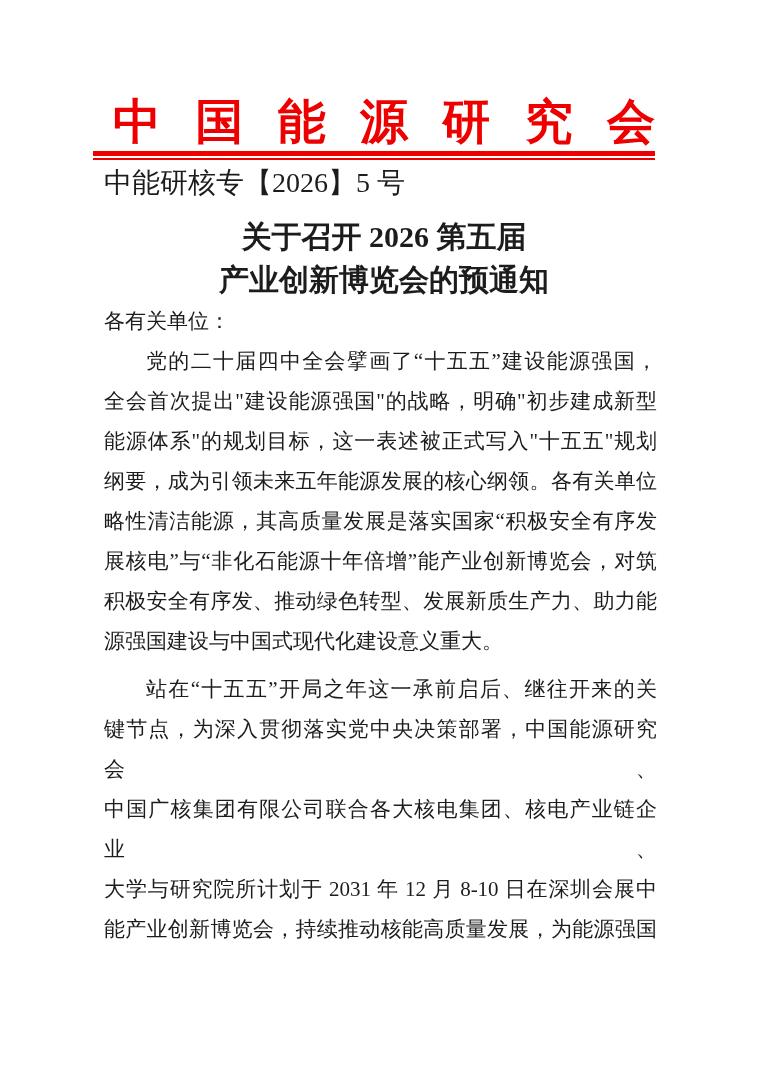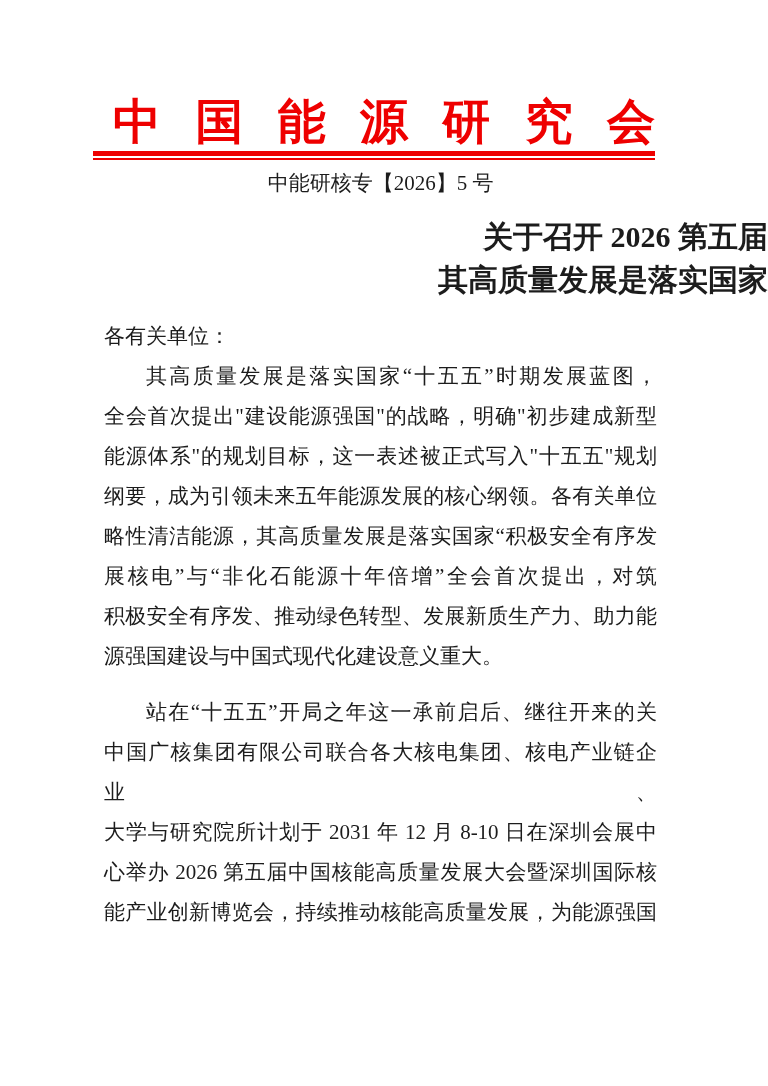--- a/index.html
+++ b/index.html
@@ -24,43 +24,43 @@
   }
   
   .rule { margin: 3px 0 0 93px; width: 562px; }
   .rule .thick { height: 5px; background: var(--accent, #ee0000); }
   .rule .gap   { height: 2px; }
   .rule .thin  { height: 2px; background: var(--accent, #ee0000); }
   
   .doc-number {
     margin: 10px 0 0 104px;
     width: 553px;
-    text-align: center;
-    font-size: 21px;
+    text-align: left;
+    font-size: 28px;
     line-height: 26px;
   }
   
   .title {
     margin-top: 19px;
     width: 768px;
-    text-align: right;
+    text-align: center;
     font-weight: bold;
     font-size: 30px;
     line-height: 43px;
   }
   
   .content {
     margin-left: 104px;
     width: 553px;
     font-size: 21px;
     line-height: 40px;
   }
-  .salutation { margin-top: 15px; }
+  .salutation { }
   .para { margin: 0; }
-  .para-2 { margin-top: 16px; }
+  .para-2 { margin-top: 8px; }
   .bline {
     text-align: justify;
     text-align-last: justify;
   }
   .bline.indent { text-indent: 2em; }
   .bline.end { text-align-last: left; }
 </style>
 </head>
 <body>
 
@@ -79,41 +79,41 @@
   <div class="rule">
     <div class="thick"></div>
     <div class="gap"></div>
     <div class="thin"></div>
   </div>
 
   <div class="doc-number">中能研核专【2026】5 号</div>
 
   <div class="title">
     <div>关于召开 2026 第五届</div>
-    <div>其高质量发展是落实国家</div>
+    <div>产业创新博览会的预通知</div>
   </div>
 
   <div class="content">
 
     <div class="salutation">各有关单位：</div>
 
     <div class="para">
-      <div class="bline indent">其高质量发展是落实国家“十五五”时期发展蓝图，</div>
+      <div class="bline indent">党的二十届四中全会擘画了“十五五”建设能源强国，</div>
       <div class="bline">全会首次提出"建设能源强国"的战略，明确"初步建成新型</div>
       <div class="bline">能源体系"的规划目标，这一表述被正式写入"十五五"规划</div>
       <div class="bline">纲要，成为引领未来五年能源发展的核心纲领。各有关单位</div>
       <div class="bline">略性清洁能源，其高质量发展是落实国家“积极安全有序发</div>
-      <div class="bline">展核电”与“非化石能源十年倍增”全会首次提出，对筑</div>
+      <div class="bline">展核电”与“非化石能源十年倍增”能产业创新博览会，对筑</div>
       <div class="bline">积极安全有序发、推动绿色转型、发展新质生产力、助力能</div>
       <div class="bline end">源强国建设与中国式现代化建设意义重大。</div>
     </div>
 
     <div class="para para-2">
       <div class="bline indent">站在“十五五”开局之年这一承前启后、继往开来的关</div>
+      <div class="bline">键节点，为深入贯彻落实党中央决策部署，中国能源研究会、</div>
       <div class="bline">中国广核集团有限公司联合各大核电集团、核电产业链企业、</div>
       <div class="bline">大学与研究院所计划于 2031 年 12 月 8-10 日在深圳会展中</div>
-      <div class="bline">心举办 2026 第五届中国核能高质量发展大会暨深圳国际核</div>
       <div class="bline">能产业创新博览会，持续推动核能高质量发展，为能源强国</div>
     </div>
 
   </div>
 
 </div>
 
 </body></html>

